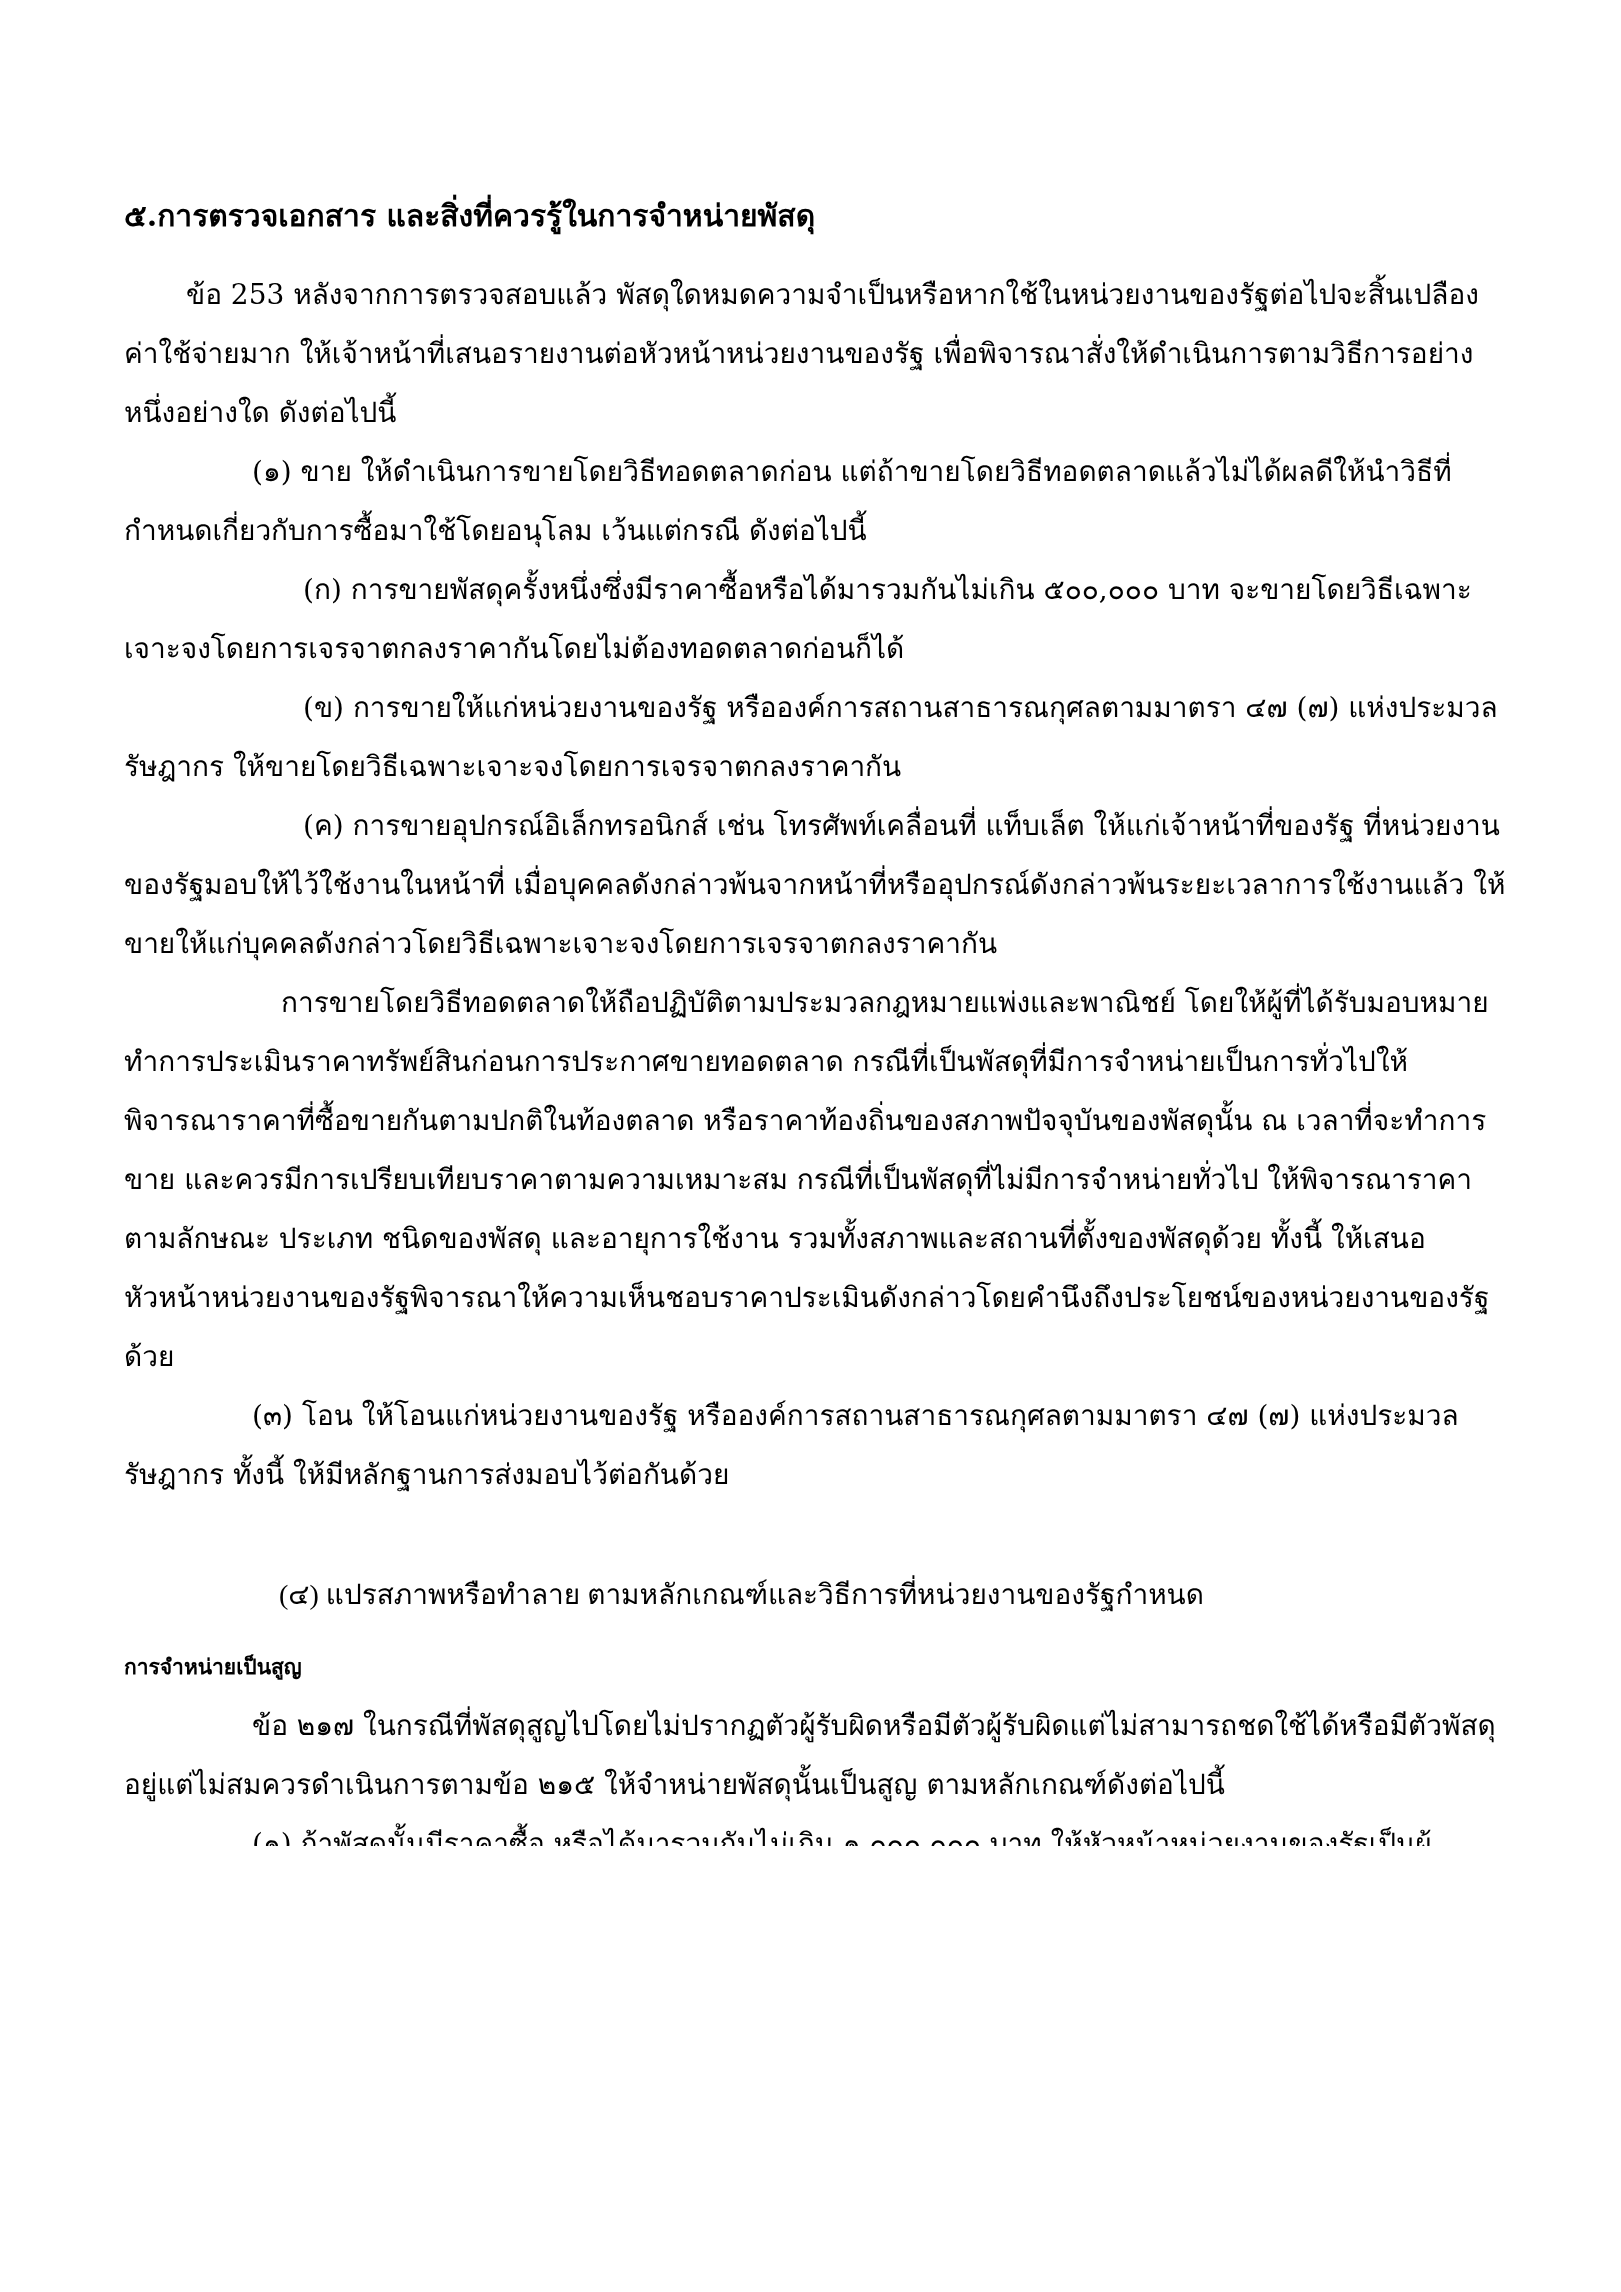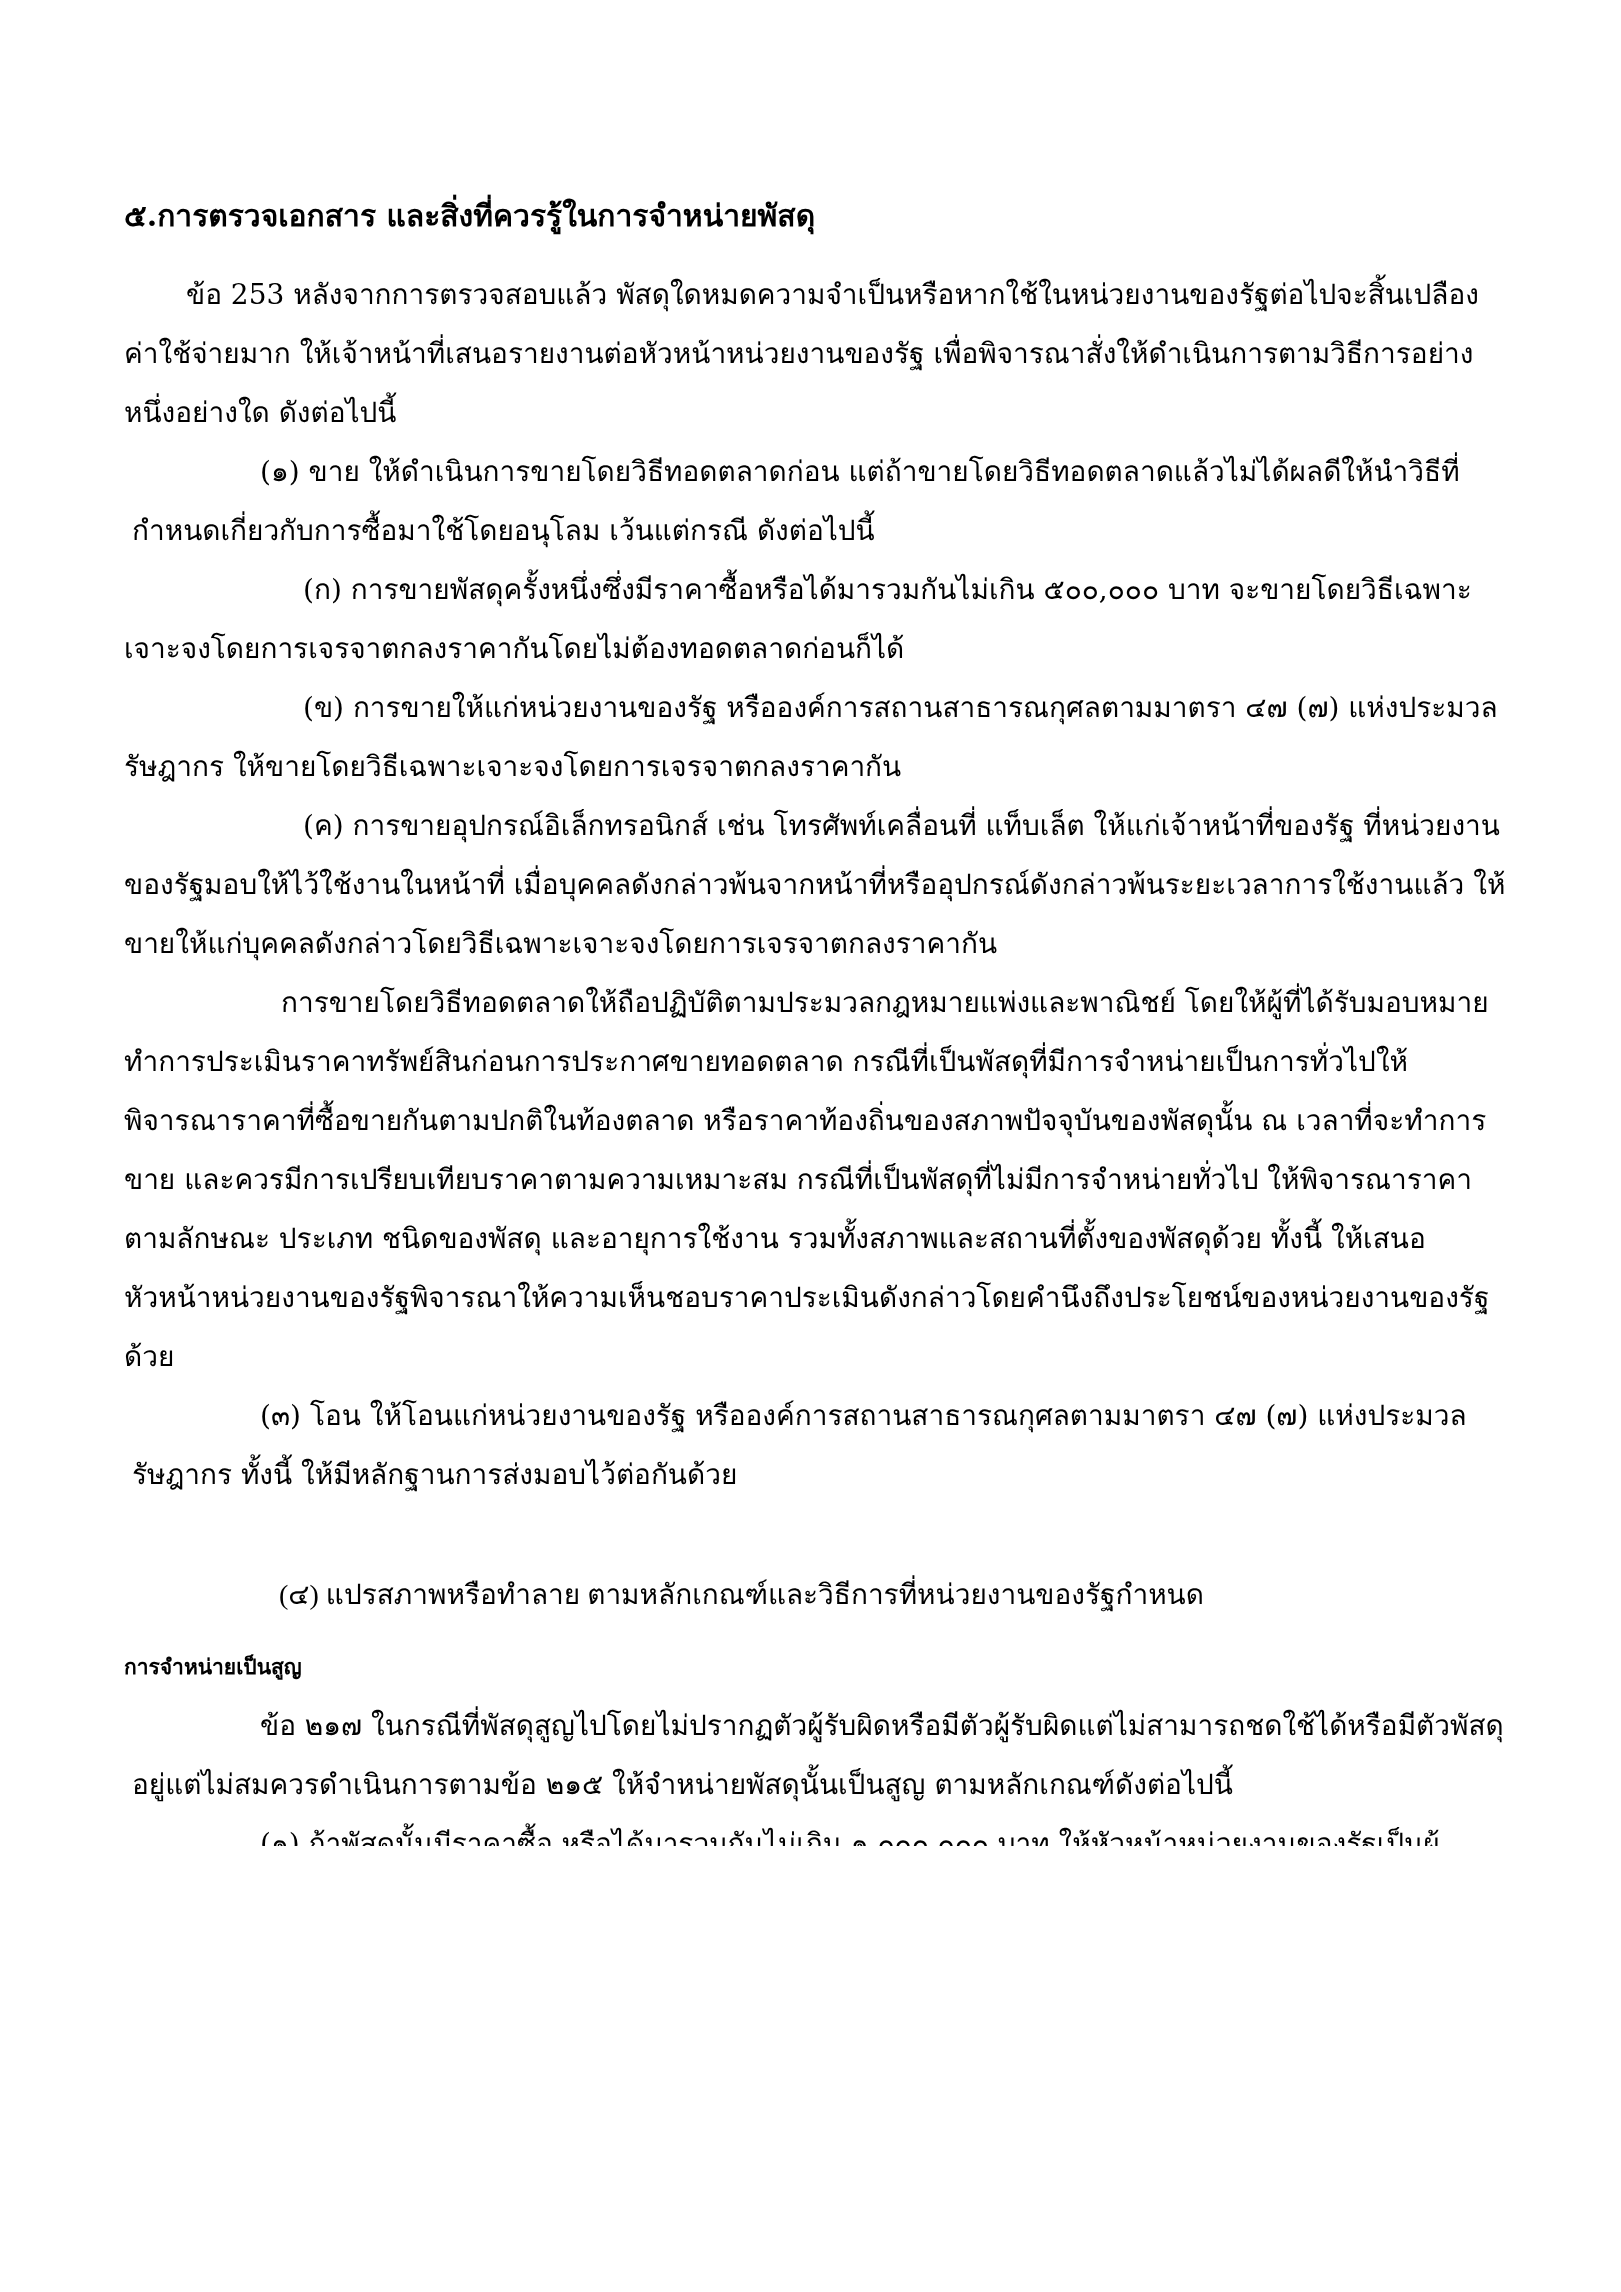--- a/index.html
+++ b/index.html
@@ -35,21 +35,21 @@
     text-align: left;
   }
   .sub-heading {
     margin: 13.7px 0 0 0;
     font-size: 21px;
     font-weight: bold;
     line-height: 59px;
   }
   
   .ind-a { text-indent: 62px; }
-  .ind-b { text-indent: 128px; margin-left: 8px; }
+  .ind-b { text-indent: 128px; }
   .ind-c { text-indent: 179px; }
   .ind-d { text-indent: 157px; }
   .ind-e { text-indent: 147px; }
   .ind-f { text-indent: 155px; }
   .ind-g { text-indent: 123px; }
   .gap-top    { margin-top: 61px; font-family: Liberation Serif, serif; }
 
   
   .pagenum {
     position: absolute;

